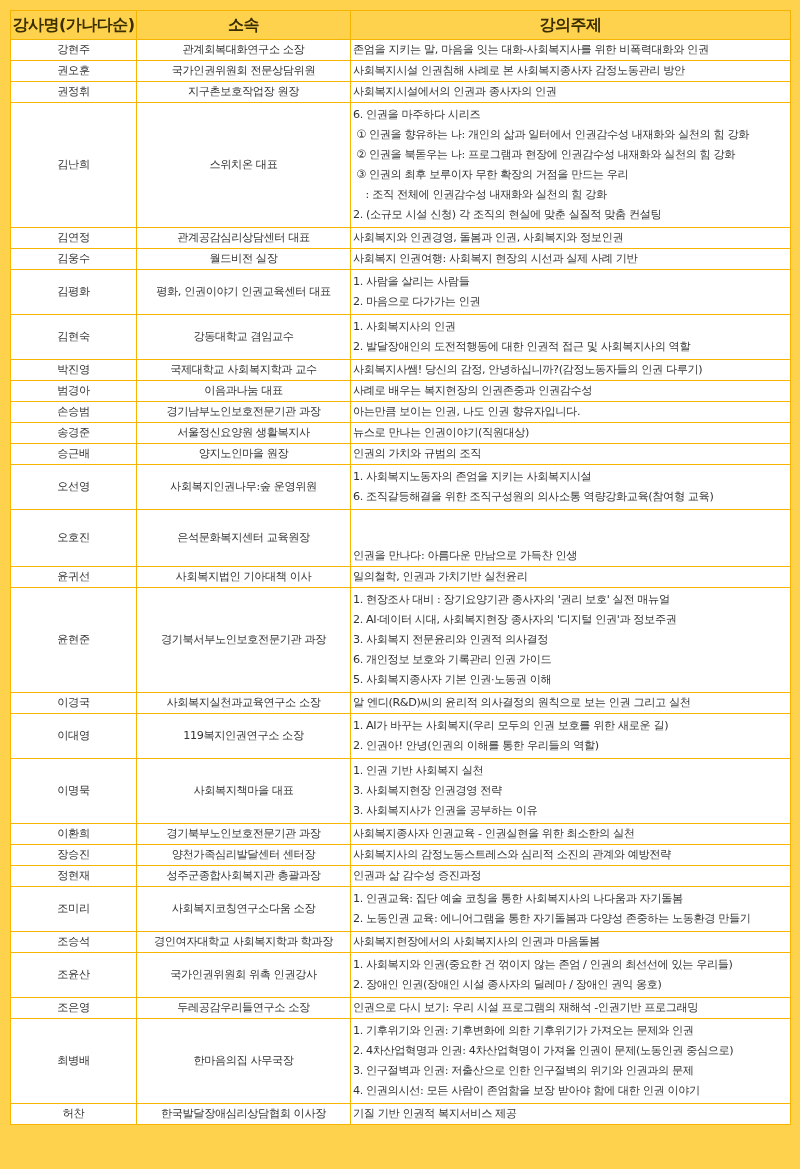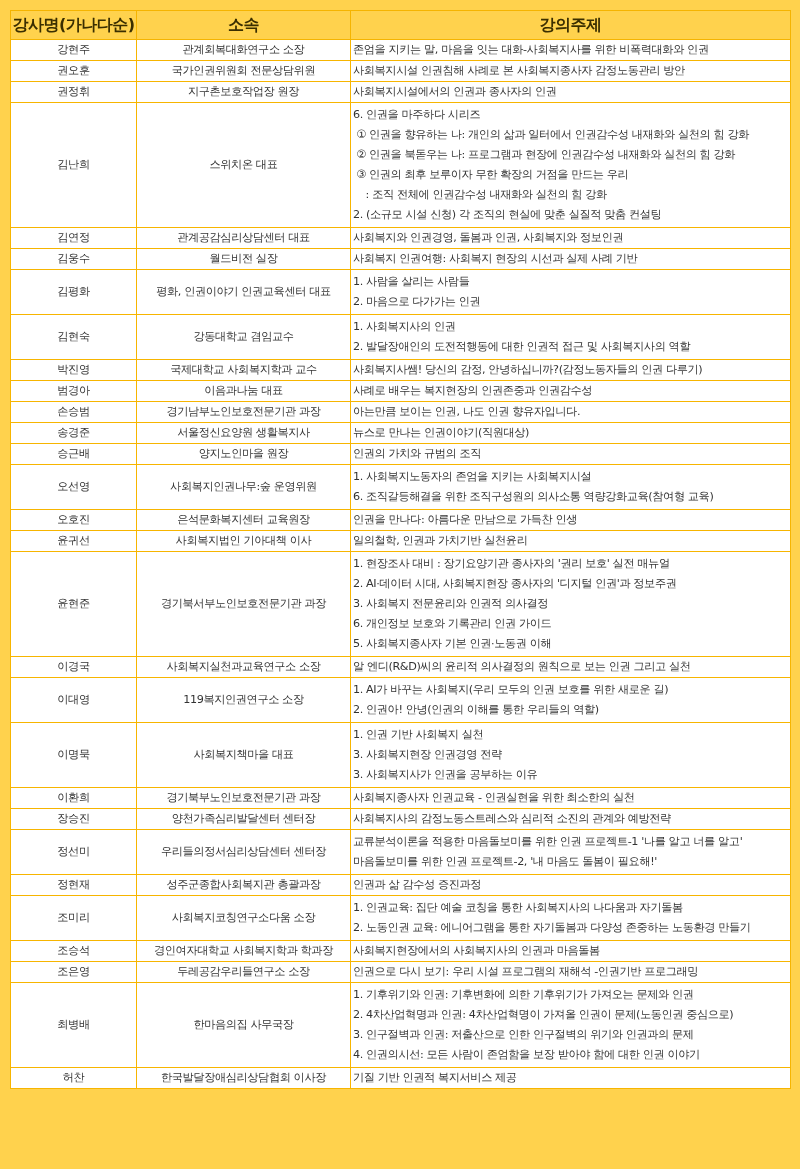--- a/index.html
+++ b/index.html
@@ -180,21 +180,21 @@
           <td class="org">사회복지인권나무:숲 운영위원</td>
           <td class="topic" style="padding-top: 2px; padding-bottom: 2px;">
             <div style="white-space: pre;">1. 사회복지노동자의 존엄을 지키는 사회복지시설</div>
             <div style="white-space: pre;">6. 조직갈등해결을 위한 조직구성원의 의사소통 역량강화교육(참여형 교육)</div>
           </td>
         </tr>
         <tr>
           <td class="name">오호진</td>
           <td class="org">은석문화복지센터 교육원장</td>
           <td class="topic">
-            <div style="white-space: pre;">인권을 만나다: 아름다운 만남으로 가득찬 인생</div>
+            <div style="white-space: pre; margin-top: 36px;">인권을 만나다: 아름다운 만남으로 가득찬 인생</div>
           </td>
         </tr>
         <tr>
           <td class="name">윤귀선</td>
           <td class="org">사회복지법인 기아대책 이사</td>
           <td class="topic">
             <div style="white-space: pre;">일의철학, 인권과 가치기반 실천윤리</div>
           </td>
         </tr>
         <tr>
@@ -240,47 +240,47 @@
           </td>
         </tr>
         <tr>
           <td class="name">장승진</td>
           <td class="org">양천가족심리발달센터 센터장</td>
           <td class="topic">
             <div style="white-space: pre;">사회복지사의 감정노동스트레스와 심리적 소진의 관계와 예방전략</div>
           </td>
         </tr>
         <tr>
-          <td class="name">정선미</td>
-          <td class="org">우리들의정서심리상담센터 센터장</td>
-          <td class="topic" style="padding-top: 2px; padding-bottom: 2px;">
-            <div style="white-space: pre;">교류분석이론을 적용한 마음돌보미를 위한 인권 프로젝트-1 '나를 알고 너를 알고'</div>
-            <div style="white-space: pre;">마음돌보미를 위한 인권 프로젝트-2, '내 마음도 돌봄이 필요해!'</div>
-          </td>
-        </tr>
-        <tr>
           <td class="name">정현재</td>
           <td class="org">성주군종합사회복지관 총괄과장</td>
           <td class="topic">
             <div style="white-space: pre;">인권과 삶 감수성 증진과정</div>
           </td>
         </tr>
         <tr>
           <td class="name">조미리</td>
           <td class="org">사회복지코칭연구소다움 소장</td>
           <td class="topic" style="padding-top: 2px; padding-bottom: 2px;">
             <div style="white-space: pre;">1. 인권교육: 집단 예술 코칭을 통한 사회복지사의 나다움과 자기돌봄</div>
             <div style="white-space: pre;">2. 노동인권 교육: 에니어그램을 통한 자기돌봄과 다양성 존중하는 노동환경 만들기</div>
           </td>
         </tr>
         <tr>
           <td class="name">조승석</td>
           <td class="org">경인여자대학교 사회복지학과 학과장</td>
           <td class="topic">
             <div style="white-space: pre;">사회복지현장에서의 사회복지사의 인권과 마음돌봄</div>
+          </td>
+        </tr>
+        <tr>
+          <td class="name">조윤산</td>
+          <td class="org">국가인권위원회 위촉 인권강사</td>
+          <td class="topic" style="padding-top: 2px; padding-bottom: 2px;">
+            <div style="white-space: pre;">1. 사회복지와 인권(중요한 건 꺾이지 않는 존엄 / 인권의 최선선에 있는 우리들)</div>
+            <div style="white-space: pre;">2. 장애인 인권(장애인 시설 종사자의 딜레마 / 장애인 권익 옹호)</div>
           </td>
         </tr>
         <tr>
           <td class="name">조은영</td>
           <td class="org">두레공감우리들연구소 소장</td>
           <td class="topic">
             <div style="white-space: pre;">인권으로 다시 보기: 우리 시설 프로그램의 재해석 -인권기반 프로그래밍</div>
           </td>
         </tr>
         <tr>

